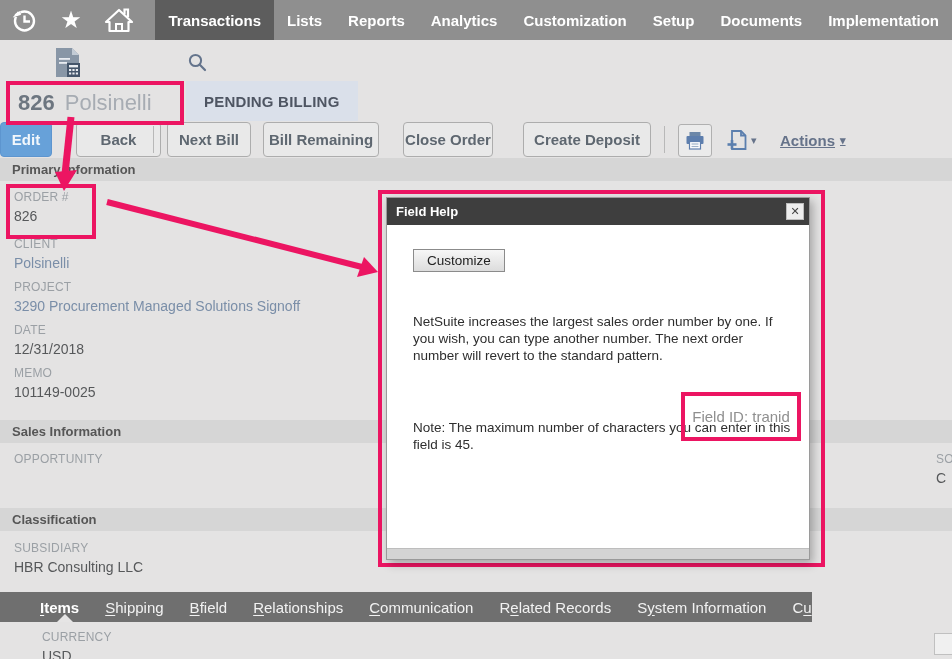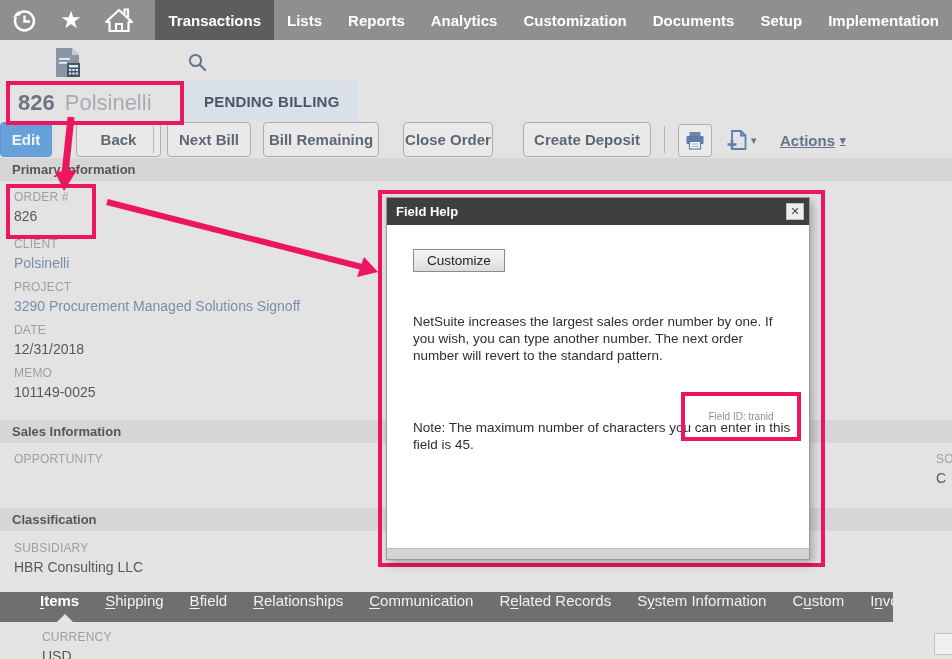--- a/index.html
+++ b/index.html
@@ -57,25 +57,25 @@
              font-size:11px;display:flex;align-items:center;justify-content:center;cursor:pointer;}
   .dlg-body{position:relative;height:324px;background:#fff;}
   .customize-btn{position:absolute;left:26px;top:24px;padding:3px 13px;font-size:13.5px;color:#222;
                  background:linear-gradient(#f7f7f7,#dcdcdc);border:1px solid #8b8b8b;cursor:pointer;
                  font-family:"Liberation Sans",sans-serif;}
   .dlg-para{position:absolute;left:26px;width:378px;font-size:13.5px;line-height:17px;color:#2e2e2e;}
   .p1{top:88px;}
   .p2{top:150px;margin-top:44px;}
   .fieldid-box{position:absolute;right:8px;top:167px;width:120px;height:49px;border:4px solid #EC1562;
                box-sizing:border-box;display:flex;align-items:center;justify-content:center;}
-  .fieldid-text{font-size:10px;color:#8f8f8f;}
+  .fieldid-text{font-size:15px;color:#8f8f8f;}
   .dlg-footer{position:absolute;left:0;bottom:0;width:100%;height:11px;background:#d4d4d4;border-top:1px solid #bdbdbd;box-sizing:border-box;}
   
-  .tabbar{position:absolute;left:0;top:592px;width:893px;height:30px;background:#6f6f6f;display:flex;
-          padding-left:40px;box-sizing:border-box;gap:26px;overflow:hidden;white-space:nowrap;}
+  .tabbar{position:absolute;left:0;top:592px;width:812px;height:30px;background:#6f6f6f;display:flex;
+          align-items:center;padding-left:40px;box-sizing:border-box;gap:26px;overflow:hidden;white-space:nowrap;}
   .tab{color:#f2f2f2;font-size:15px;cursor:pointer;}
   .tab--active{font-weight:700;color:#fff;}
   .tab .u{text-decoration:underline;text-underline-offset:2px;}
   .tab-notch{position:absolute;left:57px;top:614px;width:0;height:0;z-index:5;
              border-left:8px solid transparent;border-right:8px solid transparent;border-bottom:8px solid #e6e5e5;}
   .partialbox{position:absolute;left:934px;top:633px;width:26px;height:22px;background:#f0f0f0;
               border:1px solid #c0c0c0;box-sizing:border-box;cursor:pointer;}
 </style>
 </head>
 <body>
@@ -101,22 +101,22 @@
         <path d="M20.5 8 V3.5 H24 V11" fill="none" stroke="#fff" stroke-width="2.2"></path>
         <rect x="12" y="18" width="6" height="7" fill="none" stroke="#fff" stroke-width="2"></rect>
       </svg>
     </div>
     <div class="nav-spacer"></div>
     <div class="nav-item nav-item--dark">Transactions</div>
     <div class="nav-item">Lists</div>
     <div class="nav-item">Reports</div>
     <div class="nav-item">Analytics</div>
     <div class="nav-item">Customization</div>
+    <div class="nav-item">Setup</div>
     <div class="nav-item">Documents</div>
-    <div class="nav-item">Setup</div>
     <div class="nav-item">Implementation</div>
   </div>
 
   <div class="rec-icon">
     <svg width="28" height="31" viewBox="0 0 28 31">
       <path d="M2 1 h16 l7 7 v22 h-23 z" fill="#8896a6"></path>
       <path d="M18 1 l7 7 h-7 z" fill="#c3ccd6"></path>
       <rect x="5" y="11" width="11" height="1.8" fill="#e8ecf1"></rect>
       <rect x="5" y="15" width="8" height="1.8" fill="#e8ecf1"></rect>
       <rect x="13" y="16" width="13" height="14" fill="#44556a"></rect>

